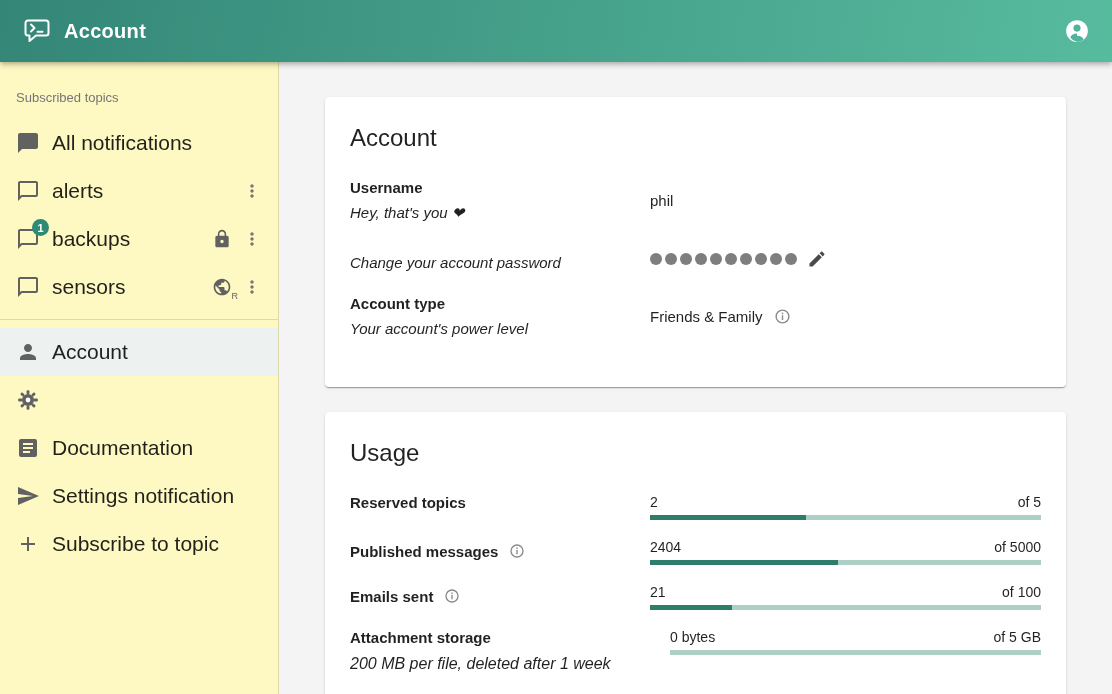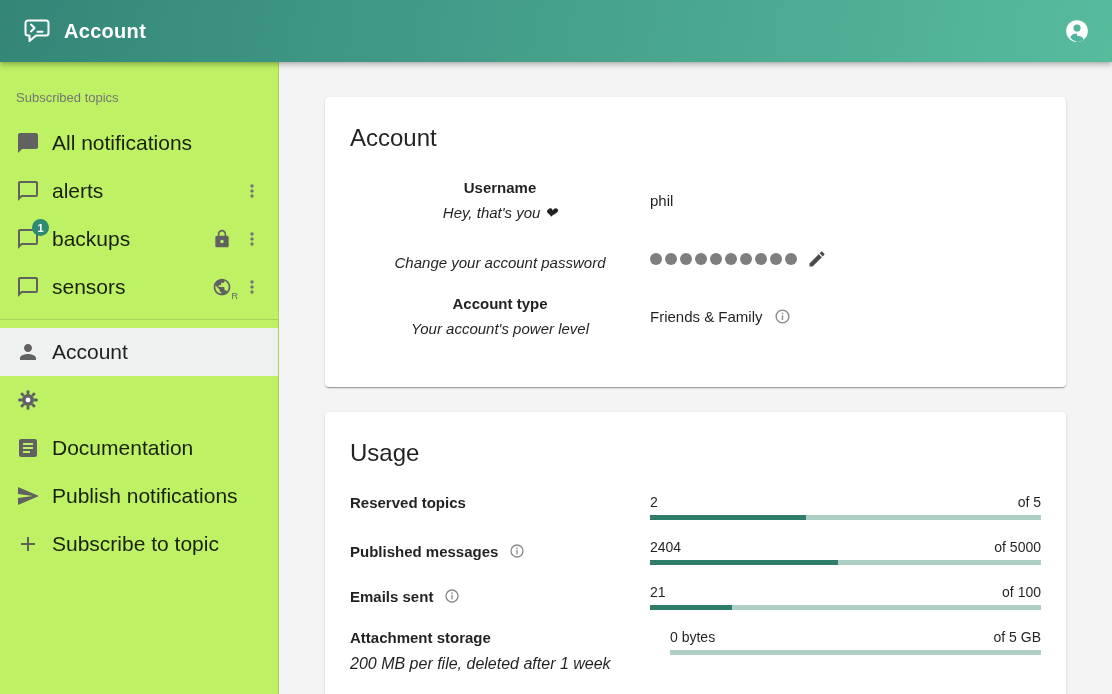--- a/index.html
+++ b/index.html
@@ -16,21 +16,21 @@
     background:linear-gradient(100deg,#348677 0%,#57bb9e 100%);
     box-shadow:0 2px 4px -1px rgba(0,0,0,.2), 0 4px 5px 0 rgba(0,0,0,.14);
     position:relative; z-index:10;
   }
   .appbar-title { color:#fff; font-size:20px; font-weight:bold; margin-left:13px; letter-spacing:.3px; }
   .spacer { flex:1; }
   .appbar .icon-btn { cursor:pointer; display:inline-flex; }
   
   .layout { display:flex; height:632px; }
   .sidebar {
-    width:279px; flex-shrink:0; background:#bef264;
+    width:279px; flex-shrink:0; background:#fef9c3;
     border-right:1px solid rgba(0,0,0,.12);
   }
   .main { flex:1; background:#f4f4f4; padding:35px 46px; overflow:hidden; }
   
   .subheader { color:#757575; font-size:13px; padding:28px 16px 14px; }
   .sitem {
     height:48px; display:flex; align-items:center;
     padding:0 14px 0 16px; cursor:pointer;
   }
   .sitem.selected { background:#edf1f0; }
@@ -49,21 +49,21 @@
   .globe-r { position:absolute; bottom:-2px; right:-4px; font-size:9px; color:#616161; }
   .divider { height:1px; background:rgba(0,0,0,.12); margin:8px 0 8px; }
   
   .card {
     background:#fff; border-radius:4px;
     box-shadow:0 2px 1px -1px rgba(0,0,0,.2), 0 1px 1px 0 rgba(0,0,0,.14), 0 1px 3px 0 rgba(0,0,0,.12);
     padding:27px 25px 42px; margin:0 auto 25px; max-width:741px;
   }
   .card-title { font-size:24px; font-weight:normal; margin:0 0 27px; color:rgba(0,0,0,.87); }
   
-  .row { display:grid; grid-template-columns:300px 1fr; align-items:center; margin-bottom:24px;text-align:center; }
+  .row { display:grid; grid-template-columns:300px 1fr; align-items:center; margin-bottom:24px; }
   .row:last-child { margin-bottom:8px; }
   .rlabel .name { font-weight:bold; font-size:15px; }
   .rlabel .sub { font-style:italic; font-size:15px; margin-top:8px; }
   .rvalue { font-size:15px; display:flex; align-items:center; gap:8px; }
   .dots { display:flex; gap:3px; align-items:center; }
   .dot { width:12px; height:12px; border-radius:50%; background:#7e7e7e; }
   .edit-icon { cursor:pointer; }
   .edit-icon svg { width:20px; height:20px; fill:#4a4a4a; }
   .info-icon svg { width:17px; height:17px; }
   
@@ -204,21 +204,21 @@
             </svg>
           </span>
           <span class="label">Documentation</span>
         </div>
         <div class="sitem">
           <span class="icon">
             <svg viewBox="0 0 24 24">
               <path fill="#616161" d="M2.01 21 23 12 2.01 3 2 10l15 2-15 2z"></path>
             </svg>
           </span>
-          <span class="label">Publish notifications</span>
+          <span class="label">Settings notification</span>
         </div>
         <div class="sitem">
           <span class="icon">
             <svg viewBox="0 0 24 24">
               <path fill="#616161" d="M19 13h-6v6h-2v-6H5v-2h6V5h2v6h6v2z"></path>
             </svg>
           </span>
           <span class="label">Subscribe to topic</span>
         </div>
       </div>

